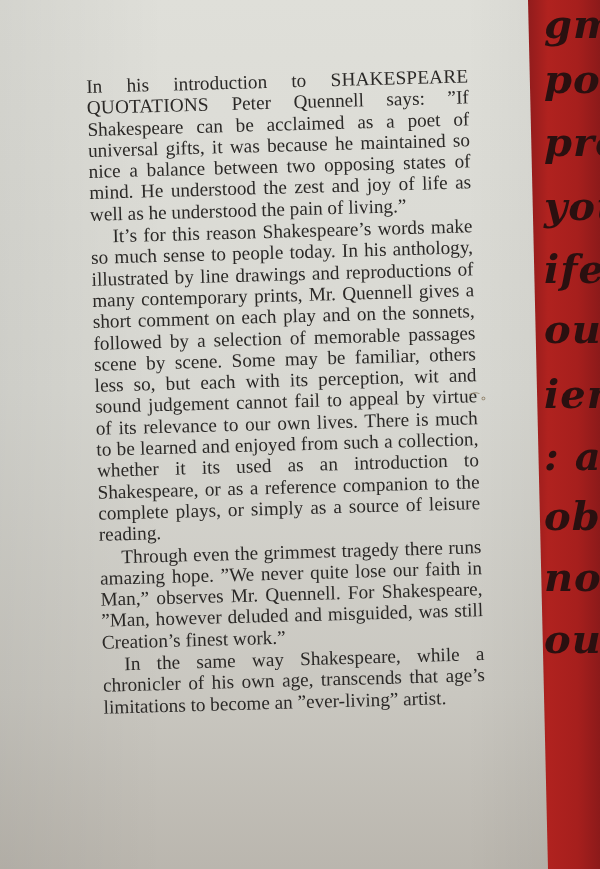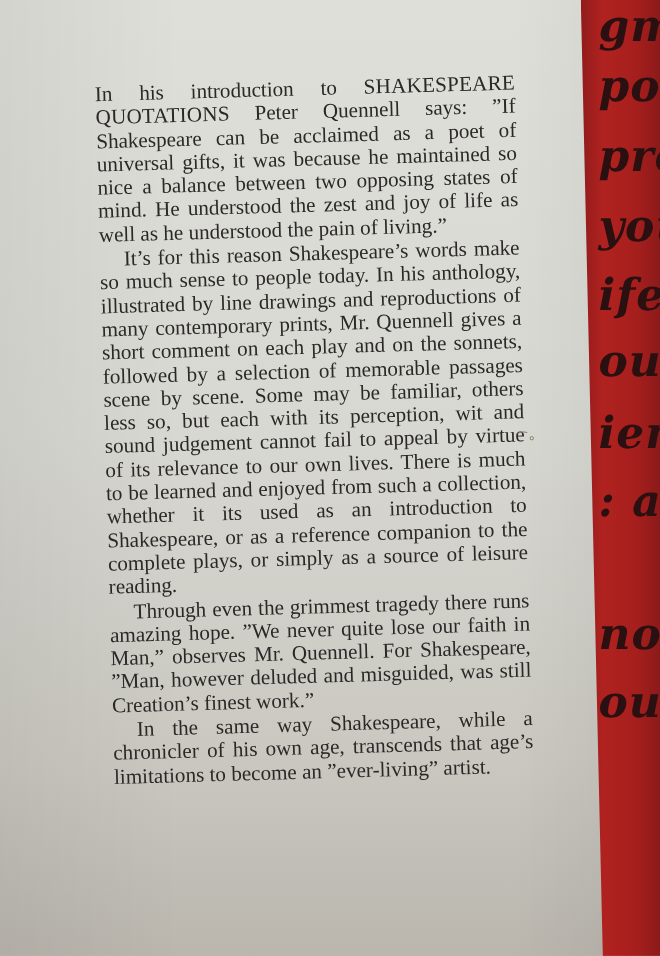--- a/index.html
+++ b/index.html
@@ -98,15 +98,16 @@
 
 <div class="spine">
   <div class="spine-word" style="top:0px">gm</div>
   <div class="spine-word" style="top:55px">porl</div>
   <div class="spine-word" style="top:118px">prop</div>
   <div class="spine-word" style="top:182px">you</div>
   <div class="spine-word" style="top:245px">ifel</div>
   <div class="spine-word" style="top:305px">our</div>
   <div class="spine-word" style="top:370px">ien.</div>
   <div class="spine-word" style="top:432px">: a</div>
+  <div class="spine-word" style="top:492px">ob</div>
   <div class="spine-word" style="top:553px">nor</div>
   <div class="spine-word" style="top:615px">our</div>
 </div>
 
 </body></html>

